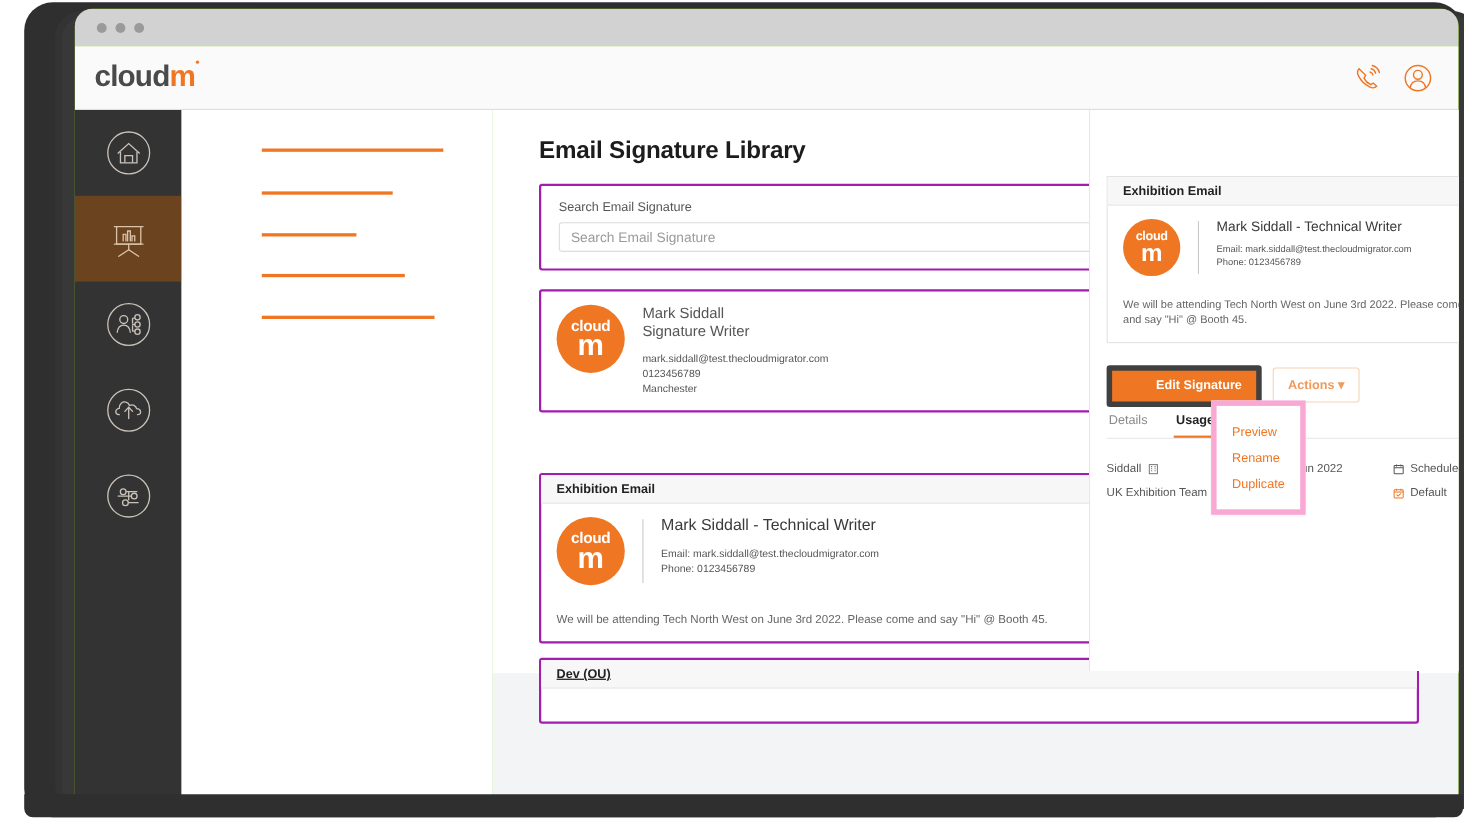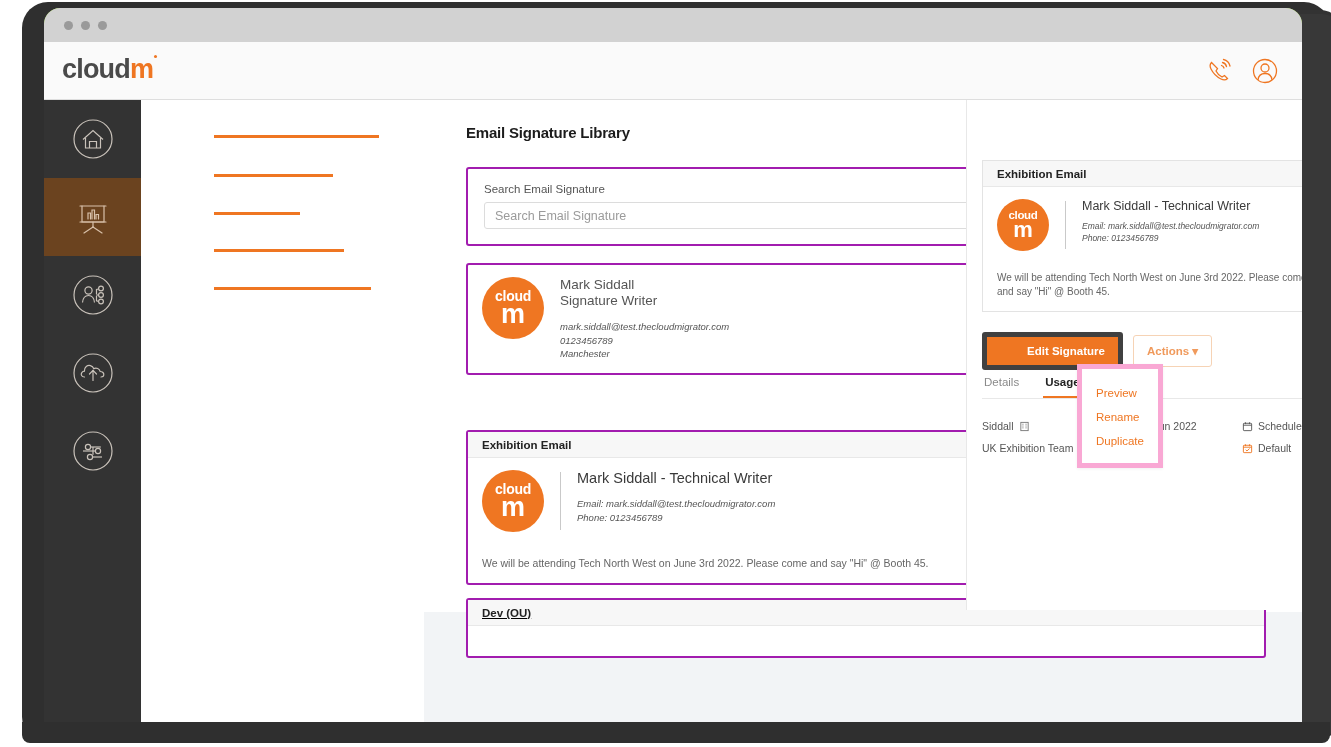--- a/index.html
+++ b/index.html
@@ -13,21 +13,21 @@
   
   #device-frame {
     position: absolute; left: 22px; top: 2px;
     width: 1308px; height: 741px;
     background: #2f2f2f;
     border-radius: 26px 26px 26px 26px;
   }
   #frame-shadow-a { position:absolute; left:28px; top:8px; width:1294px; height:728px; background:#333; border-radius:24px; }
   #frame-shadow-b { position:absolute; left:34px; top:12px; width:1288px; height:722px; background:#383838; border-radius:22px; }
   #device-screen {
-    position: absolute; left: 22px; top: 6px;
+    position: absolute; left: 46px; top: 6px;
     width: 1258px; height: 728px;
     background: #84cc16;
     border-radius: 16px 16px 14px 14px;
     overflow: hidden;
   }
 
   
   #titlebar {
     position: absolute; left: 0; top: 0; width: 100%; height: 34px;
     background: #d2d2d2;
@@ -76,21 +76,21 @@
   #content-area {
     position: absolute; left: 380px; top: 92px;
     width: 878px; height: 636px; background: #f2f4f6;
   }
   #content-panel {
     position: absolute; left: 0; top: 0; width: 878px; height: 512px;
     background: #ffffff;
   }
   #page-title {
     position: absolute; left: 42px; top: 24px;
-    font-size: 15px; font-weight: bold; color: #1c1c1c; letter-spacing: -0.2px;
+    font-size: 22px; font-weight: bold; color: #1c1c1c; letter-spacing: -0.2px;
   }
 
   .card {
     position: absolute; left: 42px; width: 800px;
     border: 2px solid #a21caf; background: #ffffff; border-radius: 3px;
   }
   #search-card { top: 67px; height: 79px; }
   .field-label {
     position: absolute; left: 16px; top: 14px;
     font-size: 11.5px; color: #555; 
@@ -116,21 +116,21 @@
     align-items: center; justify-content: center; flex: 0 0 auto;
   }
   .logo-badge .lb-top { font-size: 14px; font-weight: bold; letter-spacing: -0.3px; line-height: 1; }
   .logo-badge .lb-bot { font-size: 27px; font-weight: bold; line-height: 0.9; margin-top: -1px; }
   .logo-badge.small { width: 52px; height: 52px; }
   .logo-badge.small .lb-top { font-size: 11.5px; }
   .logo-badge.small .lb-bot { font-size: 22px; }
 
   .sig-row { display: flex; align-items: flex-start; gap: 16px; }
   .sig-name-plain { font-size: 13.5px; color: #555; line-height: 1.18; }
-  .sig-meta { font-size: 9.5px; color: #555; line-height: 1.45; margin-top: 11px; font-style: italic; }
+  .sig-meta { font-size: 9.5px; color: #555; line-height: 1.45; margin-top: 11px; }
   .sig-divider { width: 1px; background: #c9c9c9; align-self: stretch; margin: 2px 0; }
   .sig-name-bold { font-size: 14.5px; color: #3a3a3a; }
   .sig-note { font-size: 10.5px; color: #666; margin-top: 24px; line-height: 1.4; }
 
   #card-admins { top: 163px; }
   #card-exhibition { top: 330px; }
   #card-dev { top: 498px; height: 60px; text-decoration: underline; }
 
   
   #detail-panel {

